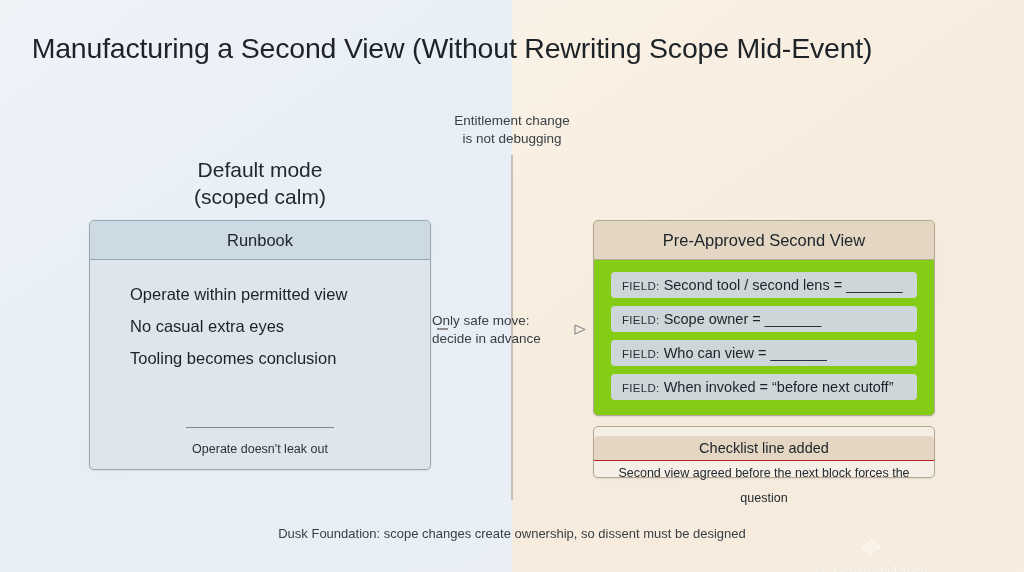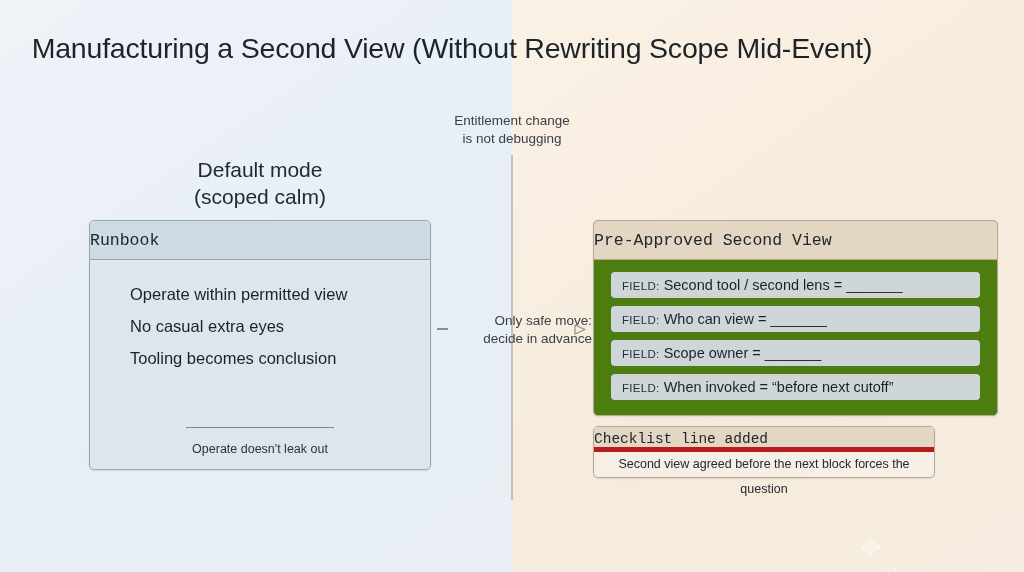--- a/index.html
+++ b/index.html
@@ -48,41 +48,41 @@
 
   
   .center-cap{
     position:absolute;left:412px;top:112px;width:200px;
     text-align:center;font-size:13.5px;line-height:18px;color:#3a4046;
   }
 
   
   .center-mid{
     position:absolute;left:432px;top:312px;width:160px;
-    text-align:right;font-size:13.5px;line-height:18px;color:#3a4046;
+    text-align:left;font-size:13.5px;line-height:18px;color:#3a4046;
   }
   .dash-left{
     position:absolute;left:437px;top:328px;width:11px;height:1.5px;
     background:#8c8c8c;
   }
   .arrow-right{
     position:absolute;left:573px;top:322px;width:15px;height:15px;
   }
   .arrow-right svg{display:block;}
 
   
   .card{
     position:absolute;border-radius:5px;
     box-sizing:border-box;
     box-shadow:0 1px 2px rgba(40,45,55,.10);
   }
   .card-head{
-    text-align:left;font-size:16.5px;color:#20262b;
+    text-align:center;font-size:16.5px;color:#20262b;
     box-sizing:border-box;
-    border-top-left-radius:4px;border-top-right-radius:4px;font-family:Liberation Mono, monospace;
+    border-top-left-radius:4px;border-top-right-radius:4px;
   }
   .card-body{box-sizing:border-box;}
 
   
   #runbook{
     left:89px;top:220px;width:342px;height:250px;
     background:#dde6ec;border:1px solid #9aa6ae;
   }
   #runbook .card-head{
     height:39px;line-height:39px;
@@ -99,22 +99,22 @@
     position:absolute;left:96px;bottom:41px;width:148px;height:1px;
     background:#7e8a92;
   }
   .rb-foot{
     position:absolute;left:0;bottom:13px;width:100%;
     text-align:center;font-size:12.5px;color:#2b3238;
   }
 
   
   #secondview{
-    left:593px;top:220px;width:405px;height:196px;
-    background:#4d7c0f;border:1px solid #b3a894;
+    left:593px;top:220px;width:342px;height:196px;
+    background:#84cc16;border:1px solid #b3a894;
   }
   #secondview .card-head{
     height:39px;line-height:39px;
     background:#e3d7c3;border-bottom:1px solid #b3a894;
   }
   #secondview .card-body{
     padding:12px 17px 12px 17px;
   }
   .field{
     background:#cfd6d9;border-radius:4px;
@@ -128,21 +128,21 @@
     font-size:11.5px;letter-spacing:.3px;color:#2a3036;
   }
 
   
   #checklist{
     left:593px;top:426px;width:342px;height:52px;
     background:#f6efe5;border:1px solid #b3a894;
   }
   #checklist .card-head{
     height:25px;line-height:25px;font-size:14.5px;
-    background:#e3d7c3;border-bottom:5px solid #b91c1c;
+    background:#e3d7c3;border-bottom:1px solid #b91c1c;margin-top:9px;
   }
   #checklist .card-body{
     height:25px;line-height:25px;text-align:center;
     font-size:12.5px;color:#232a30;
   }
 
   
   .footer{
     position:absolute;left:0;top:526px;width:1024px;
     text-align:center;font-size:13px;color:#3a4046;
@@ -208,38 +208,39 @@
 
   <div class="card" id="secondview">
     <div class="card-head">Pre-Approved Second View</div>
     <div class="card-body">
       <div class="field">
         <span class="k">FIELD:</span>
         <span>Second tool / second lens = _______</span>
       </div>
       <div class="field">
         <span class="k">FIELD:</span>
+        <span>Scope owner = _______</span>
+      </div>
+      <div class="field">
+        <span class="k">FIELD:</span>
         <span>Who can view = _______</span>
-      </div>
-      <div class="field">
-        <span class="k">FIELD:</span>
-        <span>Scope owner = _______</span>
       </div>
       <div class="field">
         <span class="k">FIELD:</span>
         <span>When invoked = “before next cutoff”</span>
       </div>
     </div>
   </div>
 
   <div class="card" id="checklist">
     <div class="card-head">Checklist line added</div>
     <div class="card-body">Second view agreed before the next block forces the question</div>
   </div>
 
+  <div class="footer">Dusk Foundation: scope changes create ownership, so dissent must be designed</div>
 
   <div class="watermark">
     <span class="wm-logo">
       <svg width="22" height="22" viewBox="0 0 22 22">
         <g fill="none" stroke="#ffffff" stroke-width="1.6">
           <path d="M11 4.2 L17.8 11 L11 17.8 L4.2 11 Z"></path>
           <path d="M11 8.2 L13.8 11 L11 13.8 L8.2 11 Z"></path>
           <path d="M3.1 9.9 L4.2 11 L3.1 12.1 L2 11 Z"></path>
           <path d="M18.9 9.9 L20 11 L18.9 12.1 L17.8 11 Z"></path>
         </g>

